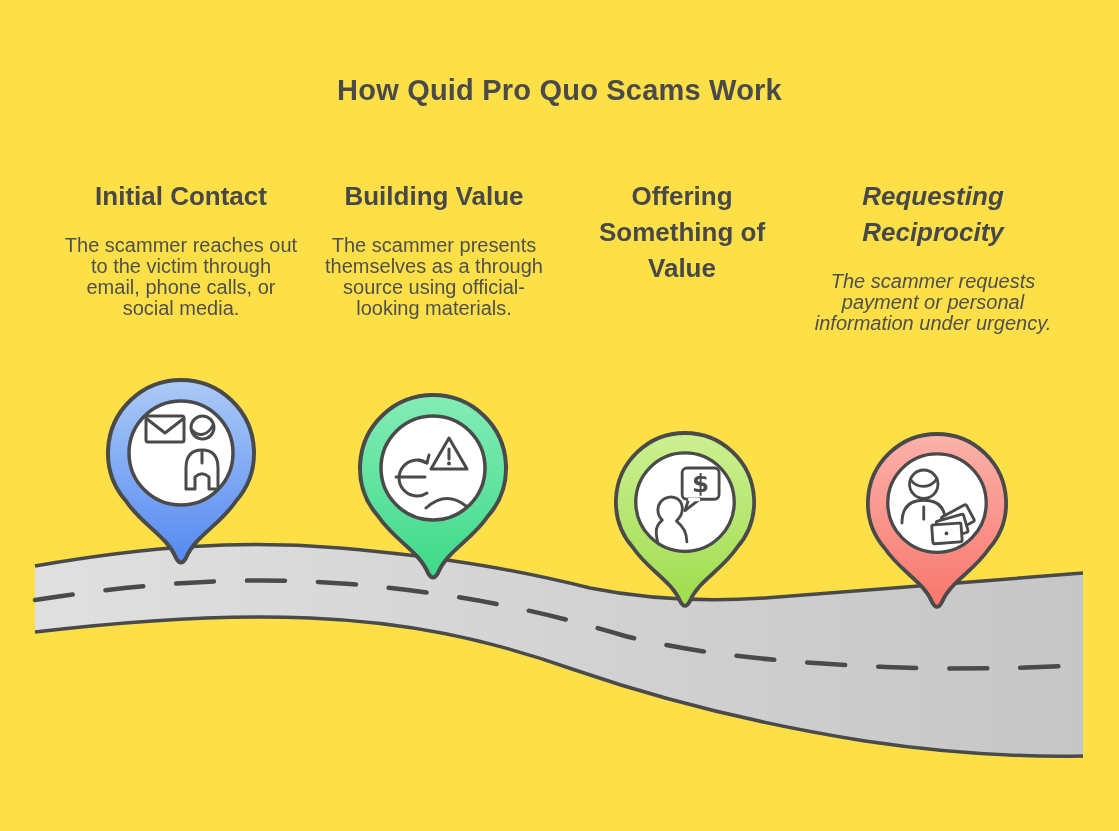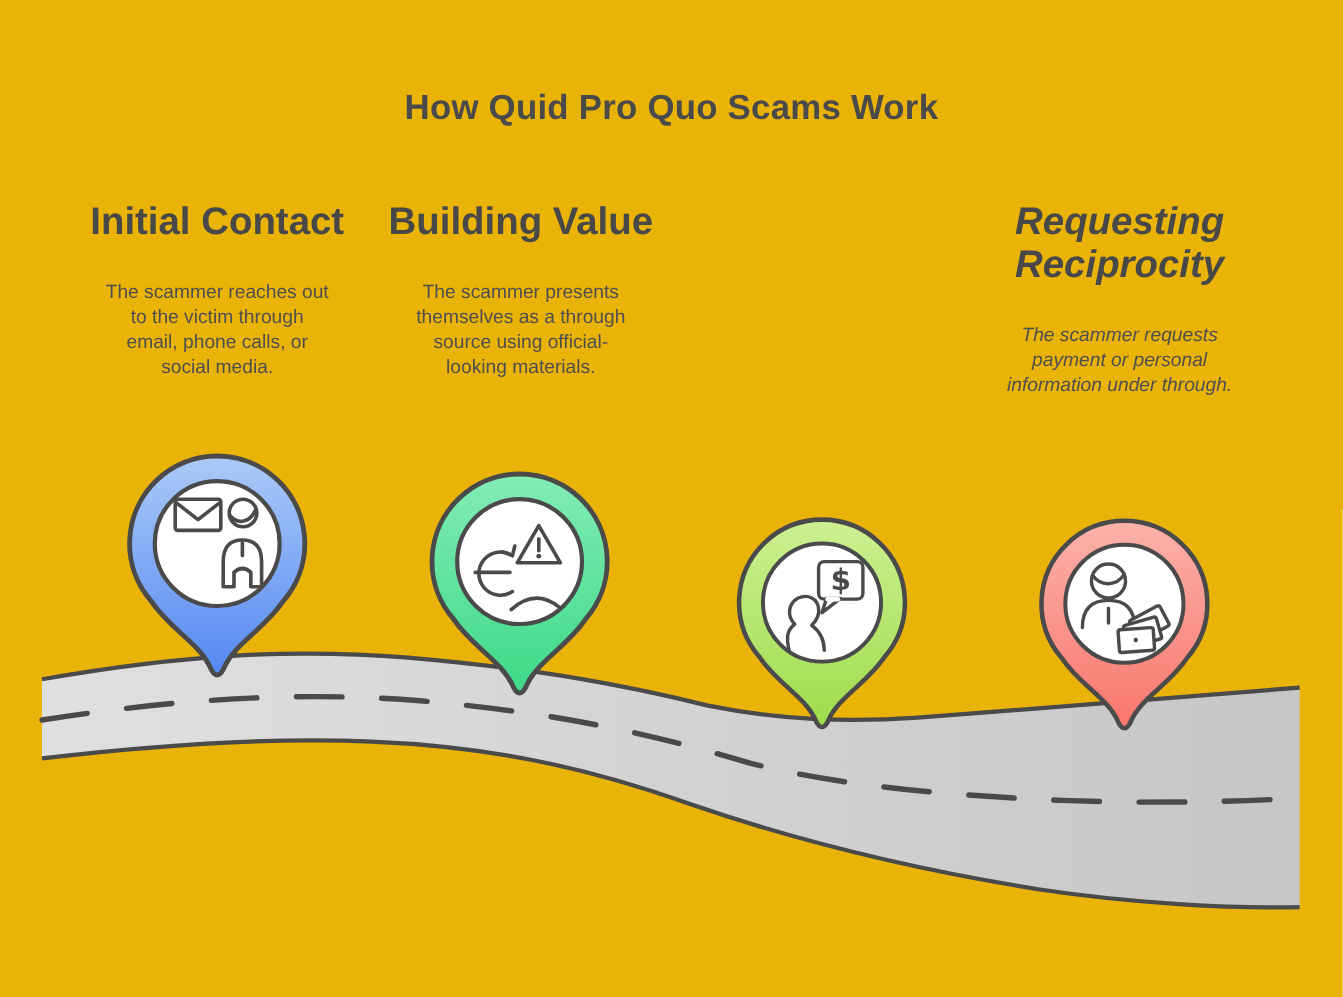--- a/index.html
+++ b/index.html
@@ -1,43 +1,43 @@
 <!DOCTYPE html>
 <html><head>
 <meta charset="utf-8">
 <style>
   html,body{margin:0;padding:0;background:#fff;}
   #stage{
     position:relative;
     width:1119px;height:831px;
-    background:#eab308;
+    background:#fde047;
     overflow:hidden;
     font-family:"Liberation Sans", sans-serif;
     color:#4a4a4a;
   }
   .title{
     position:absolute;top:74px;left:0;width:1119px;
     text-align:center;
     font-size:29px;font-weight:700;color:#4a4a4a;
     letter-spacing:.2px;
   }
   .step{
     position:absolute;top:166px;
     width:246px;
     text-align:center;
   }
   .step-heading{
-    font-size:32px;font-weight:700;line-height:36px;
+    font-size:26px;font-weight:700;line-height:36px;
     color:#484848;
     white-space:pre-line;
-    margin:0;
+    margin:12px;
   }
   .step-body{
-    margin:31px auto 0 auto;
-    font-size:16px;line-height:21px;
+    margin:21px auto 0 auto;
+    font-size:20px;line-height:21px;
     color:#4f4f4f;
     white-space:pre-line;
   }
   #col-1{left:58px;}
   #col-2{left:311px;}
   #col-3{left:559px;}
   #col-4{left:810px;font-style:italic;}
   svg{position:absolute;display:block;overflow:visible;}
   .pin-body{stroke:#4a4a4a;stroke-width:4;stroke-linejoin:round;}
   .pin-inner{fill:#ffffff;stroke:#4a4a4a;stroke-width:3.5;}
@@ -65,27 +65,30 @@
 social media.</div>
   </div>
   <div class="step" id="col-2">
     <div class="step-heading">Building Value</div>
     <div class="step-body">The scammer presents
 themselves as a through
 source using official-
 looking materials.</div>
   </div>
   <div class="step" id="col-3">
+    <div class="step-heading">Offering
+Something of
+Value</div>
   </div>
   <div class="step" id="col-4">
     <div class="step-heading">Requesting
 Reciprocity</div>
     <div class="step-body">The scammer requests
 payment or personal
-information under through.</div>
+information under urgency.</div>
   </div>
 
   <svg style="left:0;top:520px;width:1119px;height:311px" viewBox="0 0 1119 311">
     <defs>
       <linearGradient id="roadGrad" x1="0" y1="0" x2="1" y2="0">
         <stop offset="0" stop-color="#e0e0e0"></stop>
         <stop offset="1" stop-color="#c6c6c6"></stop>
       </linearGradient>
     </defs>
     <path fill="url(#roadGrad)" stroke="none" d="M 35,46 C 150,26 240,20 340,28 C 455,38 525,52 590,68 C 650,80 705,82 765,78

